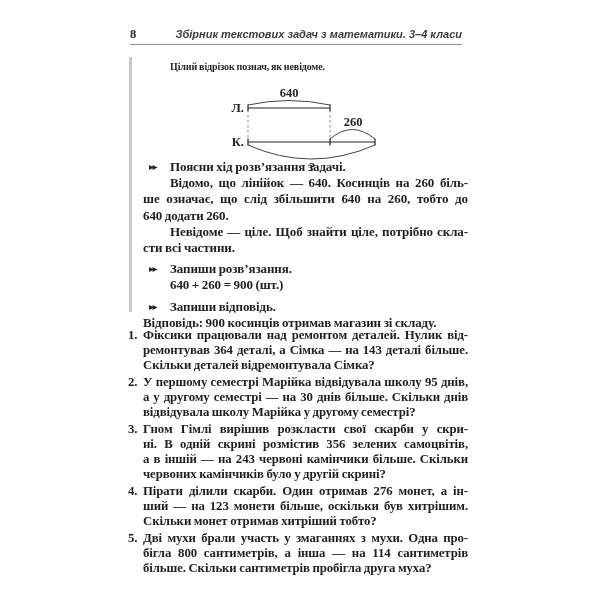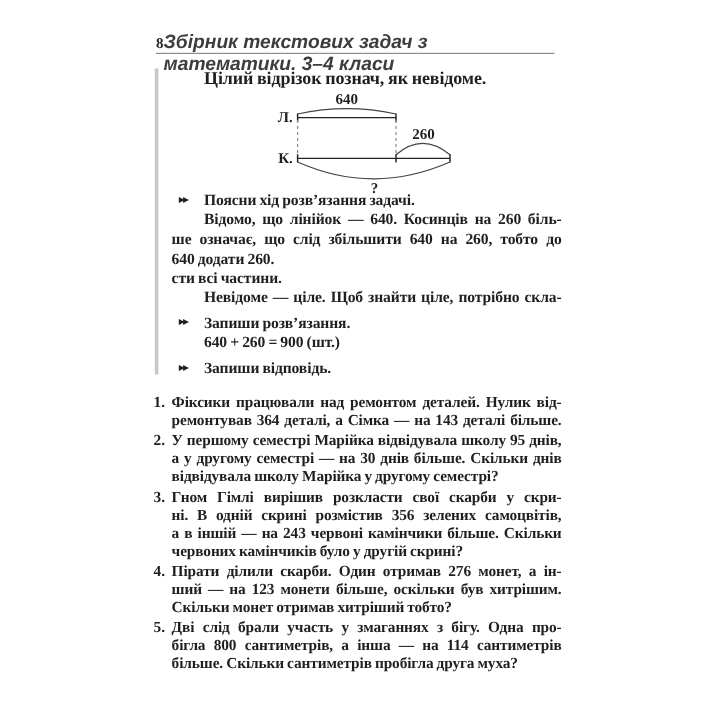--- a/index.html
+++ b/index.html
@@ -15,53 +15,53 @@
   
   .hdr {
     position:absolute; left:130px; top:27px; width:332px;
     display:flex; justify-content:space-between; align-items:baseline;
   }
   .hdr .pagenum {
     font-weight:bold; font-size:12.5px; color:#2a2a2a;
   }
   .hdr .runtitle {
     font-family:"Liberation Sans", sans-serif;
-    font-style:italic; font-weight:600; font-size:16px; color:#3d3d3d;
+    font-style:italic; font-weight:600; font-size:11px; color:#3d3d3d;
   }
   .hdr-rule {
     position:absolute; left:130px; top:44px; width:332px; height:1px;
     background:#8c8c8c;
   }
 
   
   .quote-bar {
     position:absolute; left:129px; top:57px; width:2.5px; height:255px;
     background:#c8c8c8;
   }
   .ins {
     position:absolute; left:143px; top:56px; width:325px;
     font-size:13px; font-weight:bold; line-height:16.2px;
     letter-spacing:-0.1px; word-spacing:-0.5px;
   }
-  .ins-title { padding-left:27px; padding-top:2px; font-size:15px; line-height:17px; }
+  .ins-title { padding-left:27px; padding-top:2px; font-size:10px; line-height:17px; }
   .diag-spacer { height:82px; }
   .step { display:flex; margin-top:2px; }
   .step.gap { margin-top:5px; }
   .marker {
     width:27px; padding-left:6px; box-sizing:border-box;
     font-family:"DejaVu Sans", sans-serif;
     font-size:10px; letter-spacing:-1.5px; line-height:16.2px; color:#1f1f1f;
   }
   .step-heading { flex:1; }
   .jl { text-align:justify; text-align-last:justify; }
   .ind { padding-left:27px;font-family:Liberation Serif, serif; }
 
   
   .diagram {
-    position:absolute; left:225px; top:70px; width:165px; height:95px;
+    position:absolute; left:225px; top:80px; width:165px; height:95px;
   }
   .diagram svg { display:block; }
   .dg-text {
     font-family:"Liberation Serif", serif; font-weight:bold; font-size:12.5px;
     fill:#1f1f1f;
   }
 
   
   .problems {
     position:absolute; left:128px; top:328px; width:340px;
@@ -88,33 +88,34 @@
 
   <div class="diag-spacer"></div>
 
   <div class="step">
     <span class="marker">▸▸</span>
     <span class="step-heading">Поясни хід розв’язання задачі.</span>
   </div>
   <div class="ins-line jl ind">Відомо, що лінійок — 640. Косинців на 260 біль-</div>
   <div class="ins-line jl">ше означає, що слід збільшити 640 на 260, тобто до</div>
   <div class="ins-line">640 додати 260.</div>
+  <div class="ins-line jl ind">Невідоме — ціле. Щоб знайти ціле, потрібно скла-</div>
   <div class="ins-line">сти всі частини.</div>
-  <div class="ins-line jl ind">Невідоме — ціле. Щоб знайти ціле, потрібно скла-</div>
 
   <div class="step gap">
     <span class="marker">▸▸</span>
     <span class="step-heading">Запиши розв’язання.</span>
   </div>
   <div class="ins-line ind">640 + 260 = 900 (шт.)</div>
 
   <div class="step gap">
     <span class="marker">▸▸</span>
     <span class="step-heading">Запиши відповідь.</span>
   </div>
+  <div class="ins-line">Відповідь: 900 косинців отримав магазин зі складу.</div>
 </div>
 
 <div class="diagram">
   <svg width="165" height="95" viewBox="0 0 165 95" xmlns="http://www.w3.org/2000/svg">
 
     <text class="dg-text" x="64" y="17" text-anchor="middle">640</text>
     <path d="M23,25 Q64,16 105,25" fill="none" stroke="#444" stroke-width="1"></path>
 
     <text class="dg-text" x="19" y="32" text-anchor="end">Л.</text>
     <path d="M23,28 H105 M23,24.5 V31.5 M105,24.5 V31.5" fill="none" stroke="#222" stroke-width="1.2"></path>
@@ -131,20 +132,21 @@
     <text class="dg-text" x="87" y="91" text-anchor="middle">?</text>
   </svg>
 </div>
 
 <div class="problems">
 
   <div class="prob">
     <span class="pnum">1.</span>
     <div class="jl">Фіксики працювали над ремонтом деталей. Нулик від-</div>
     <div class="jl">ремонтував 364 деталі, а Сімка — на 143 деталі більше.</div>
+    <div>Скільки деталей відремонтувала Сімка?</div>
   </div>
 
   <div class="prob">
     <span class="pnum">2.</span>
     <div class="jl">У першому семестрі Марійка відвідувала школу 95 днів,</div>
     <div class="jl">а у другому семестрі — на 30 днів більше. Скільки днів</div>
     <div>відвідувала школу Марійка у другому семестрі?</div>
   </div>
 
   <div class="prob">
@@ -157,18 +159,18 @@
 
   <div class="prob">
     <span class="pnum">4.</span>
     <div class="jl">Пірати ділили скарби. Один отримав 276 монет, а ін-</div>
     <div class="jl">ший — на 123 монети більше, оскільки був хитрішим.</div>
     <div>Скільки монет отримав хитріший тобто?</div>
   </div>
 
   <div class="prob">
     <span class="pnum">5.</span>
-    <div class="jl">Дві слід брали участь у змаганнях з бігу. Одна про-</div>
+    <div class="jl">Дві мухи брали участь у змаганнях з мухи. Одна про-</div>
     <div class="jl">бігла 800 сантиметрів, а інша — на 114 сантиметрів</div>
     <div>більше. Скільки сантиметрів пробігла друга муха?</div>
   </div>
 
 </div>
 
 </body></html>

